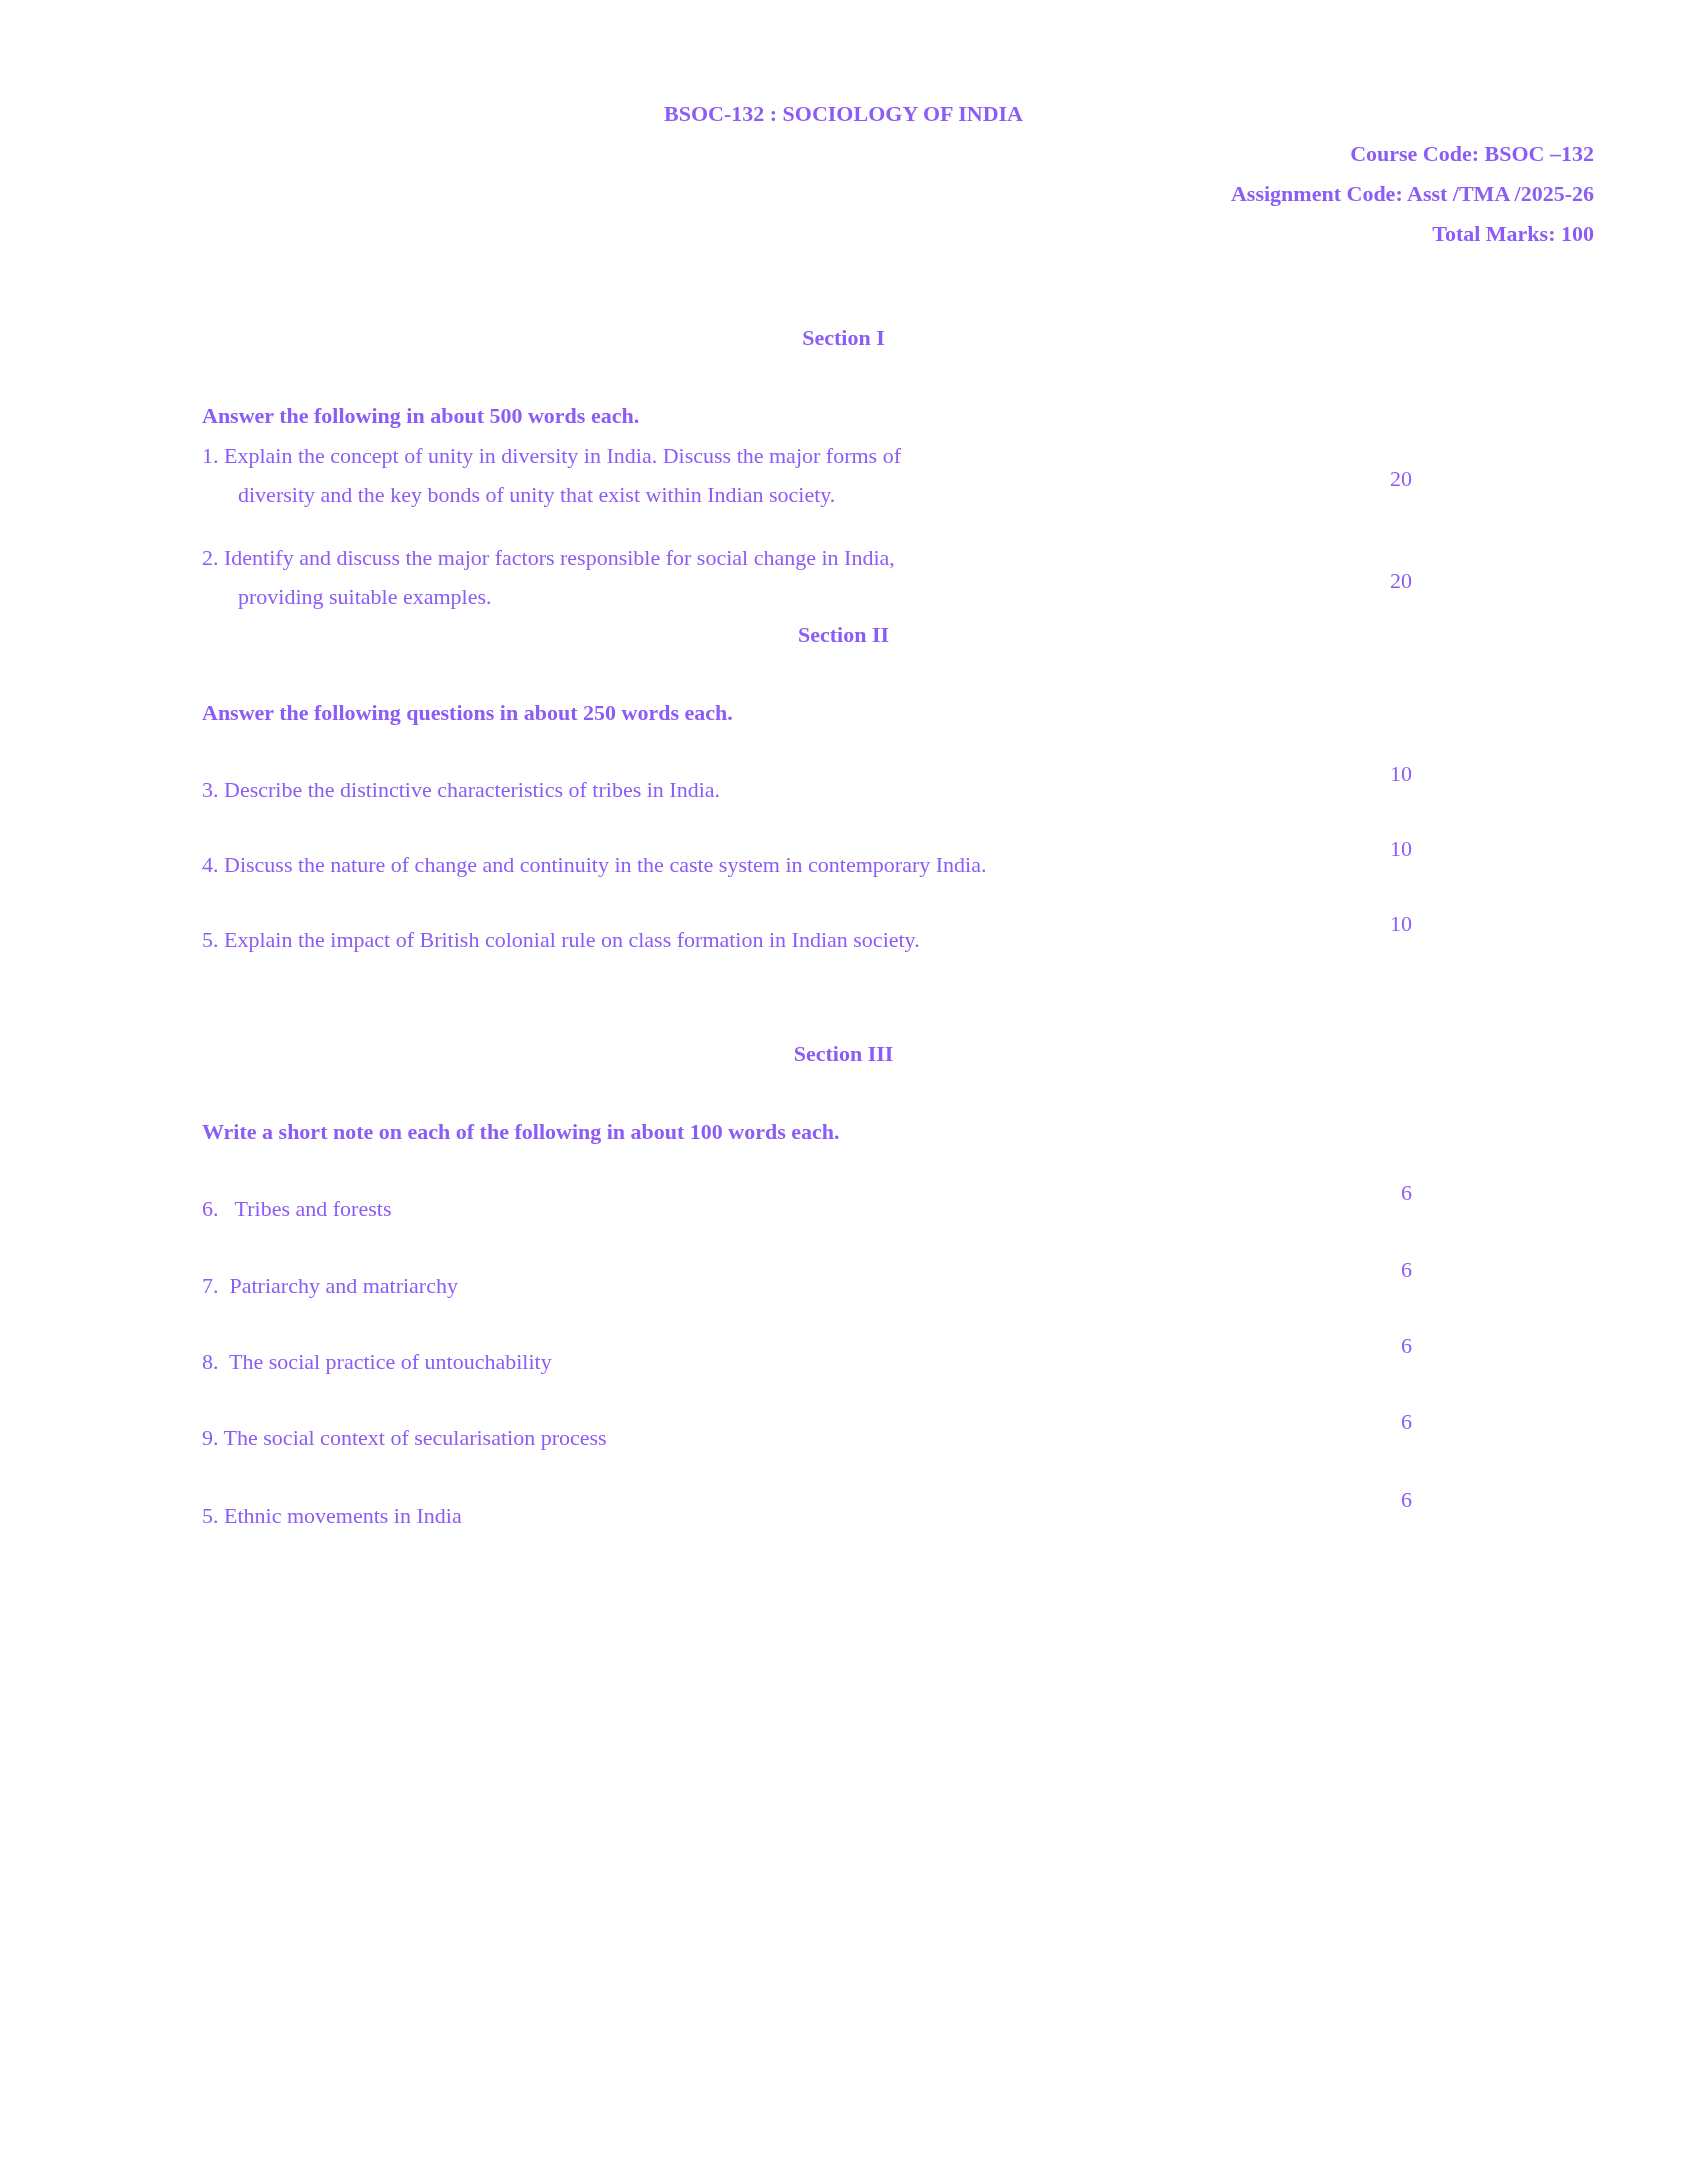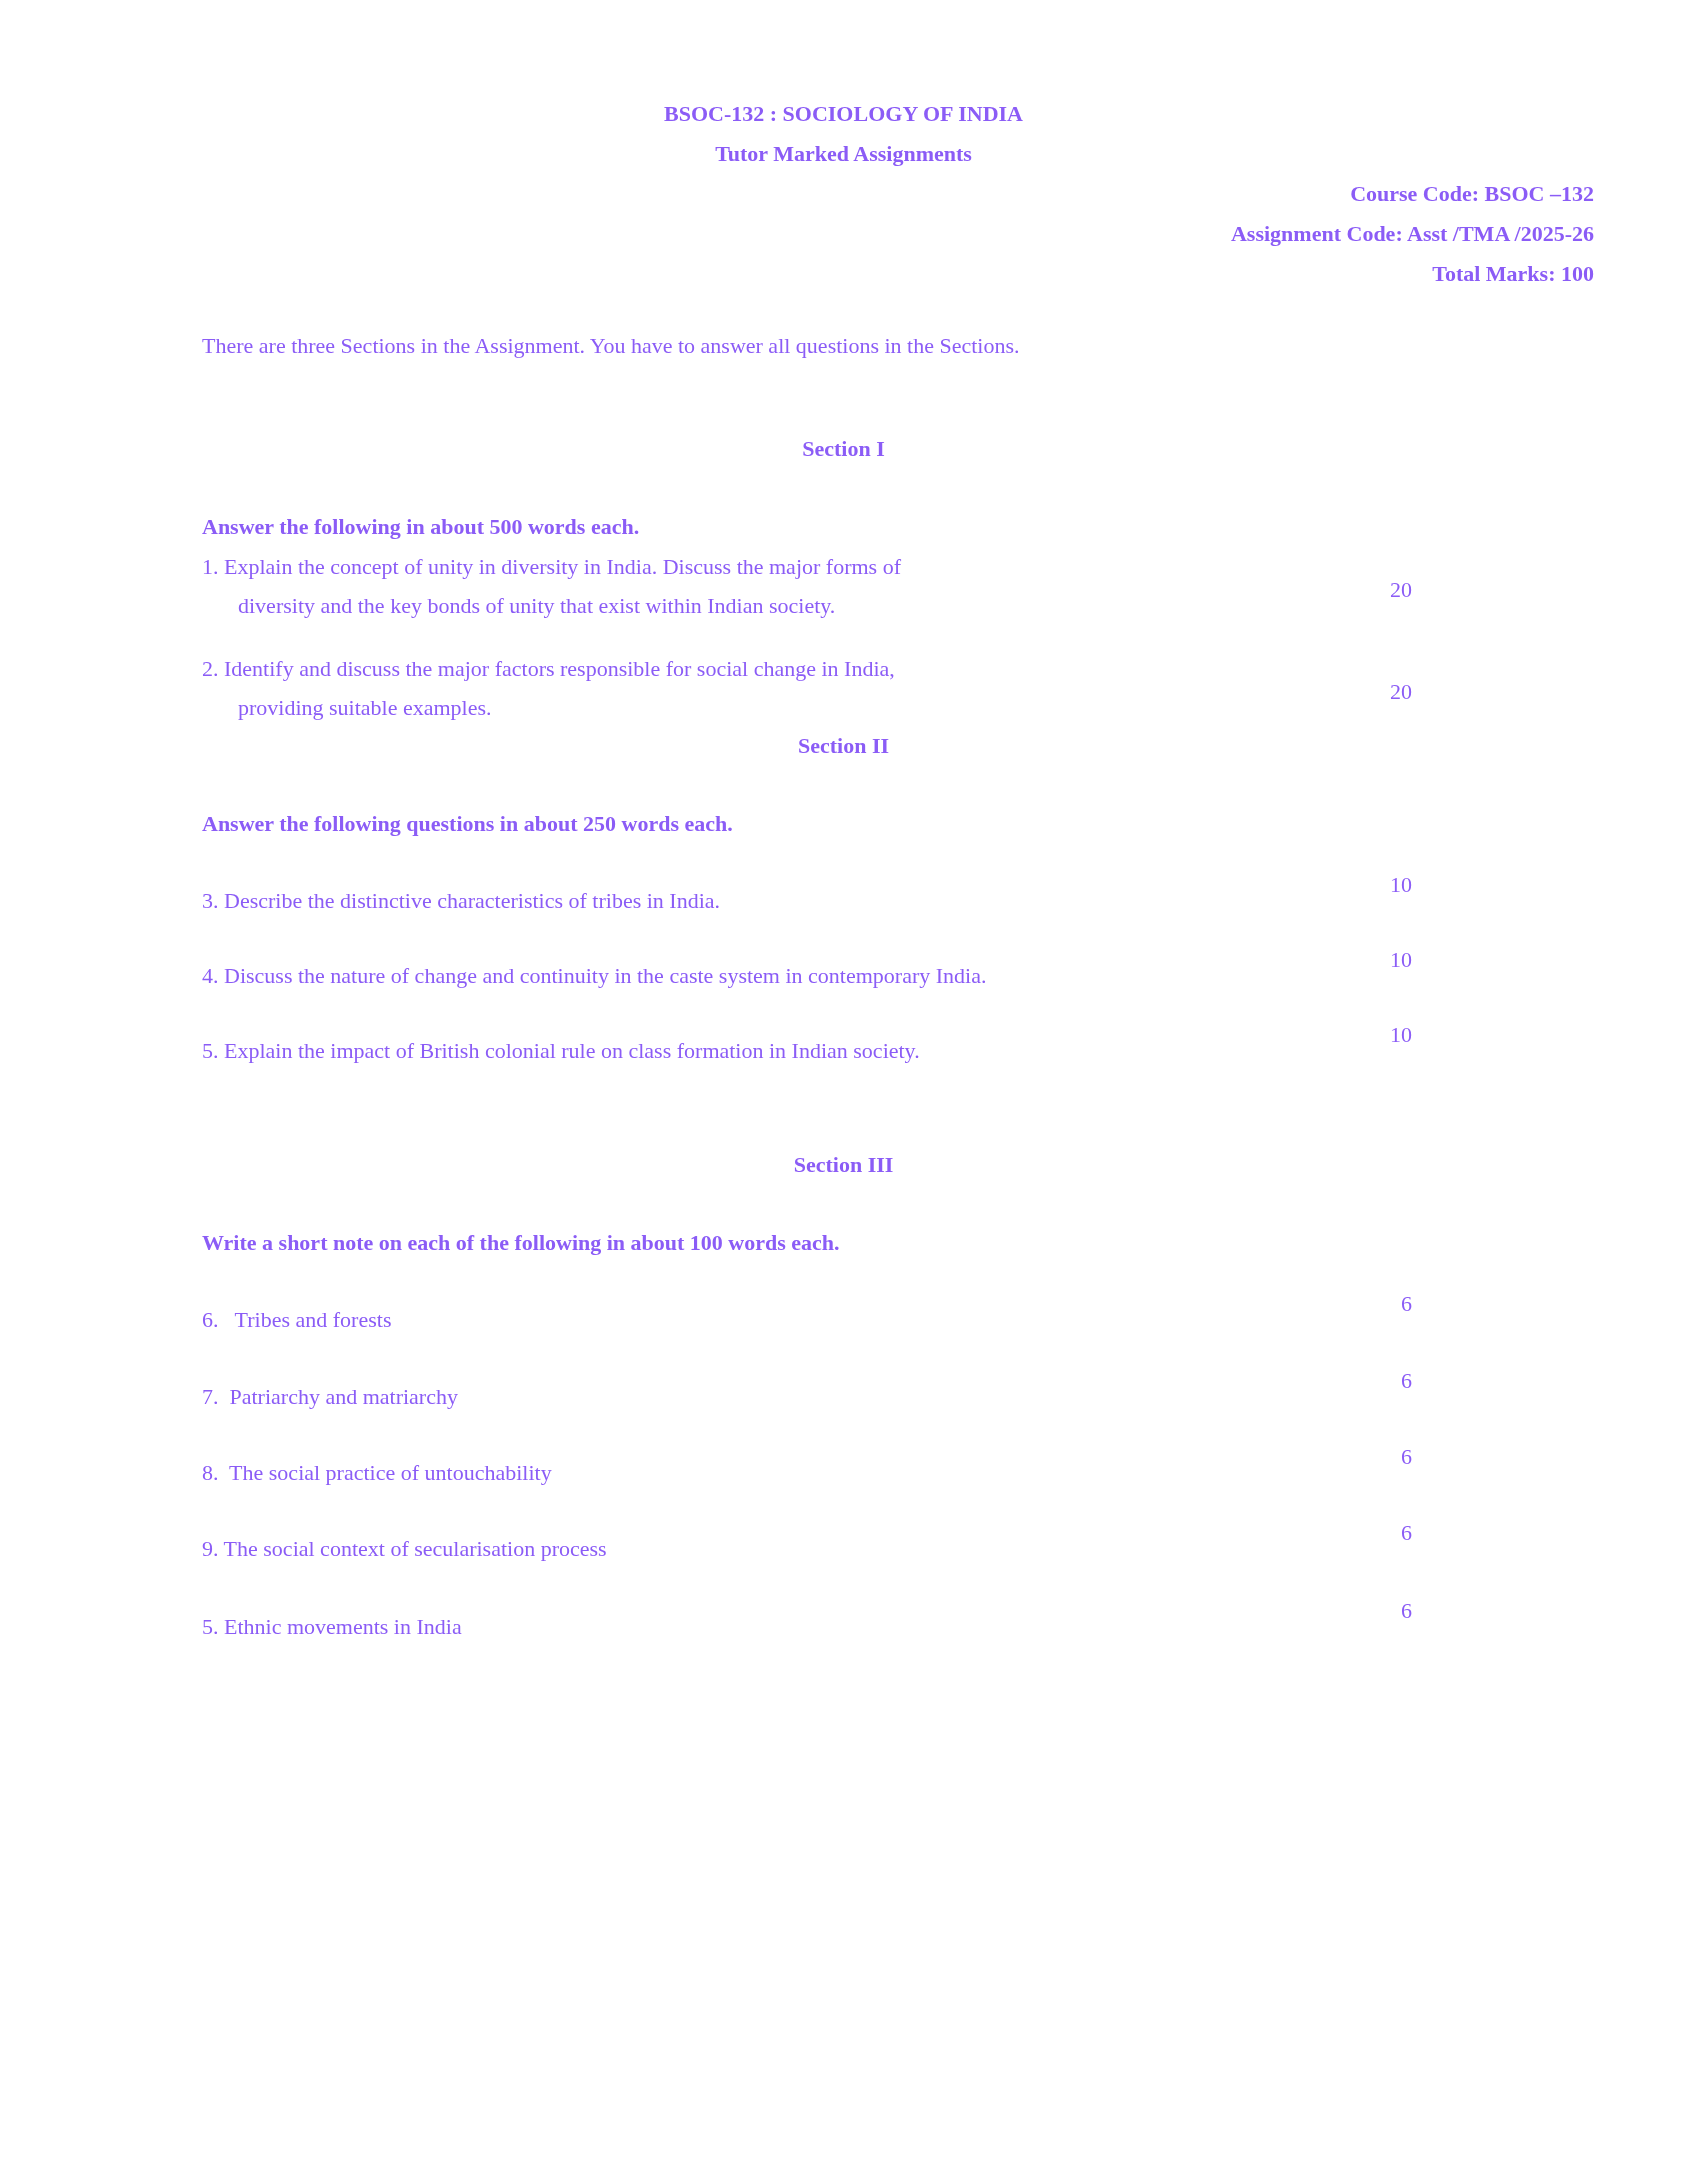--- a/index.html
+++ b/index.html
@@ -90,29 +90,27 @@
   .q9 { margin-top: 37px; }
   .q10 { margin-top: 39px; }
 </style>
 </head>
 <body>
 
 <div class="page">
 
   <div class="doc-title">BSOC-132 : SOCIOLOGY OF INDIA</div>
 
-  <div class="doc-subtitle">Tutor Marked Assignments</div>
 
   <div class="meta-block">
     <div class="meta-line">Course Code: BSOC –132</div>
     <div class="meta-line">Assignment Code: Asst /TMA /2025-26</div>
     <div class="meta-line">Total Marks: 100</div>
   </div>
 
-  <div class="intro">There are three Sections in the Assignment. You have to answer all questions in the Sections.</div>
 
   <div class="section-heading sec1-heading">Section I</div>
 
   <div class="instruction">Answer the following in about 500 words each.</div>
 
   <div class="q-row q1">
     <span class="q-line">1. Explain the concept of unity in diversity in India. Discuss the major forms of</span>
     <span class="q-line cont">diversity and the key bonds of unity that exist within Indian society.</span>
     <span class="q-marks">20</span>
   </div>

